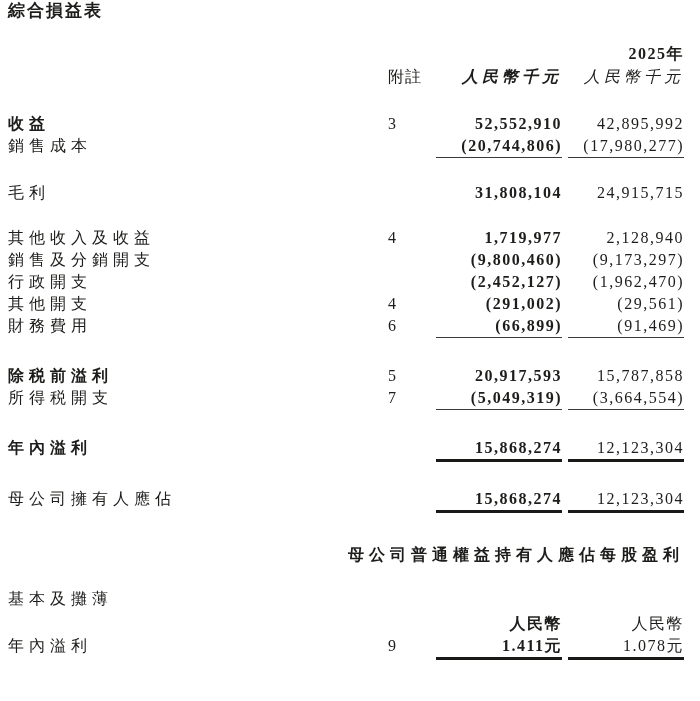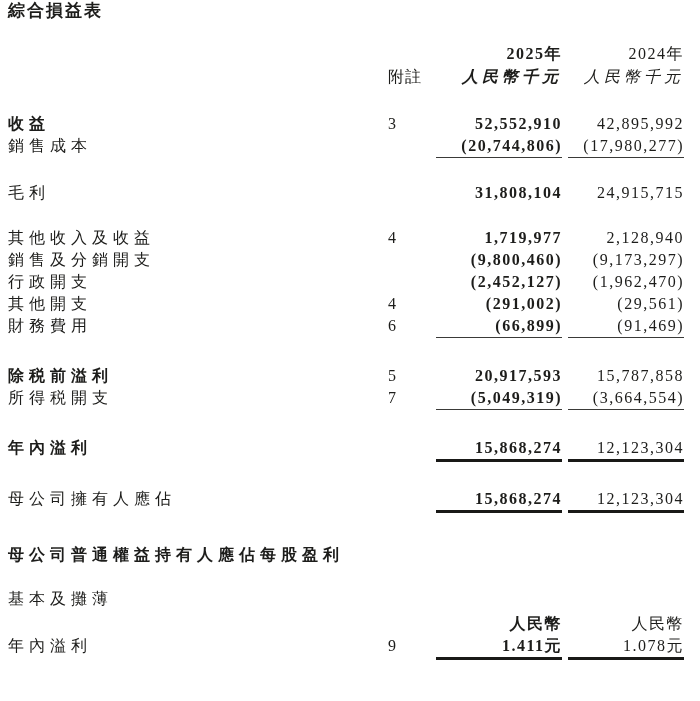--- a/index.html
+++ b/index.html
@@ -36,34 +36,33 @@
   .rulerow{display:flex;height:5px;line-height:0;}
   .rulerow .fill{flex:1;}
   .rulerow .rc1{width:126px;}
   .rulerow .rc2{width:116px;margin-left:6px;}
   .rulerow.thin .rc1,.rulerow.thin .rc2{border-top:1px solid #3a3a38;}
   .rulerow.thick{height:8px;}
   .rulerow.thick .rc1,.rulerow.thick .rc2{border-top:3px solid #191917;}
 
   .mt1{margin-top:1px;}  .mt3{margin-top:3px;}  .mt20{margin-top:20px;}
   .mt21{margin-top:21px;}.mt22{margin-top:22px;align-items:flex-end;}.mt23{margin-top:23px;}
-  .mt25{margin-top:25px;}.mt26{margin-top:26px;}
+  .mt25{margin-top:25px;}.mt26{margin-top:26px;text-align:right;}
 </style>
 </head>
 <body>
 
 <div class="page">
 
   <div class="title">綜合損益表</div>
 
   <div class="row colhead mt21">
     <div class="lbl"></div>
     <div class="note"></div>
     <div class="v1 year1">2025年</div>
-    <div class="v2">2024年</div>
   </div>
 
   <div class="row colhead mt1">
     <div class="lbl"></div>
     <div class="note">附註</div>
     <div class="v1 unit1">人民幣千元</div>
     <div class="v2 unit2">人民幣千元</div>
   </div>
 
   <div class="row mt25">

